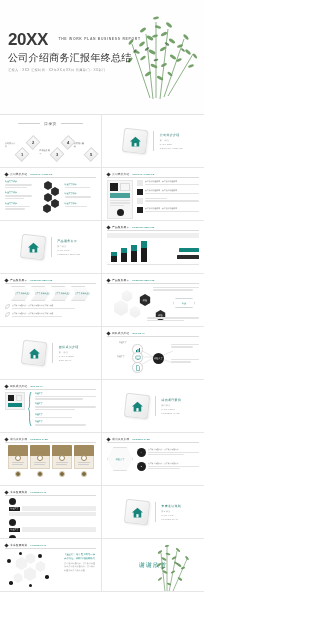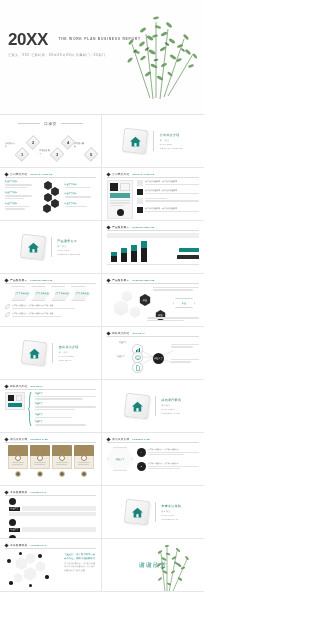--- a/index.html
+++ b/index.html
@@ -214,20 +214,21 @@
         <ellipse cx="85" cy="56" rx="2.4" ry="1" transform="rotate(42 85 56)"></ellipse>
         <ellipse cx="37" cy="57" rx="2.2" ry="1" transform="rotate(-44 37 57)"></ellipse>
       </g>
     </svg>
 
     <div class="cover-inner">
       <div>
         <span class="cover-year">20XX</span>
         <span class="cover-eng">THE WORK PLAN BUSINESS REPORT</span>
       </div>
+      <div class="cover-title">公司介绍商务汇报年终总结</div>
       <div class="cover-sub">汇报人：XXX  汇报时间：XX年XX月XX日  所属部门：XX部门</div>
     </div>
   </div>
 
   <div class="grid">
 
     <div class="cell">
       <div class="ttl-wrap" style="height:9px;">
         <div class="ttl-line"></div>
         <div class="ttl-txt">目录页</div>

